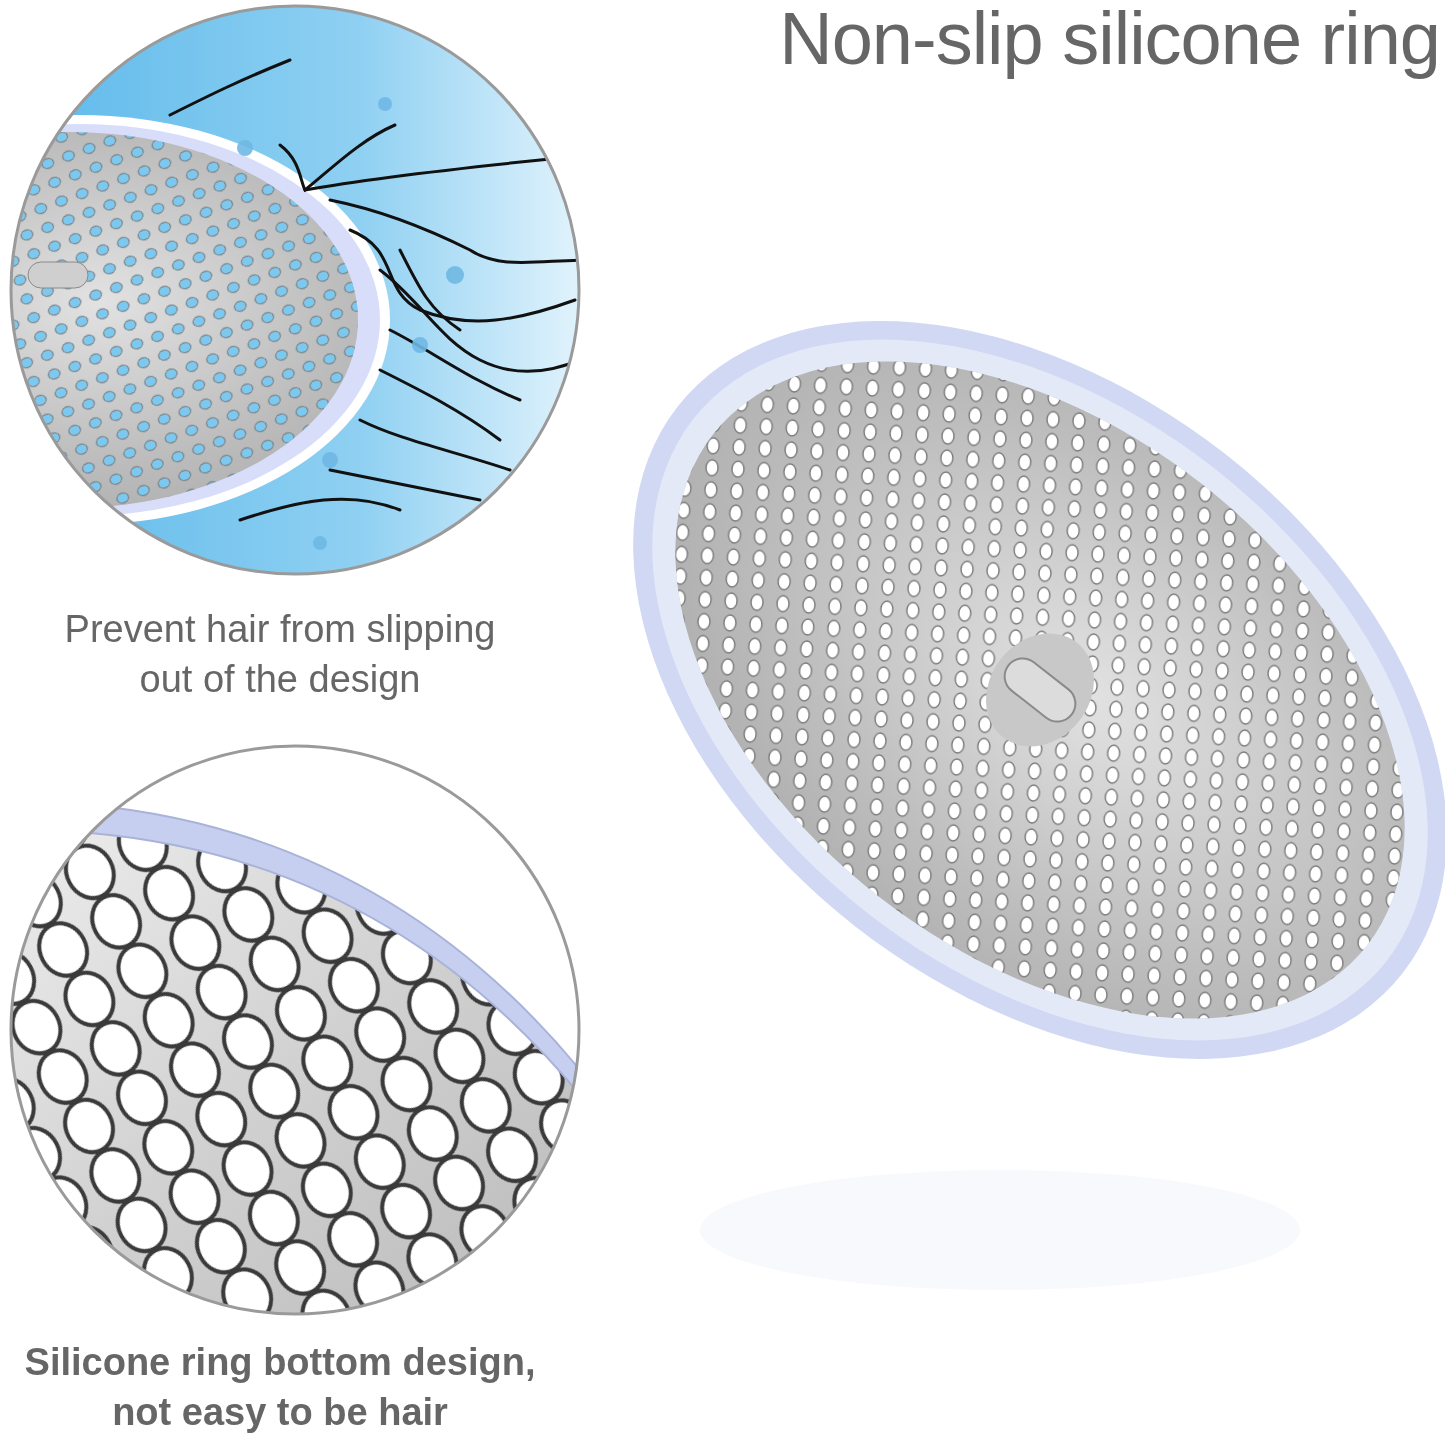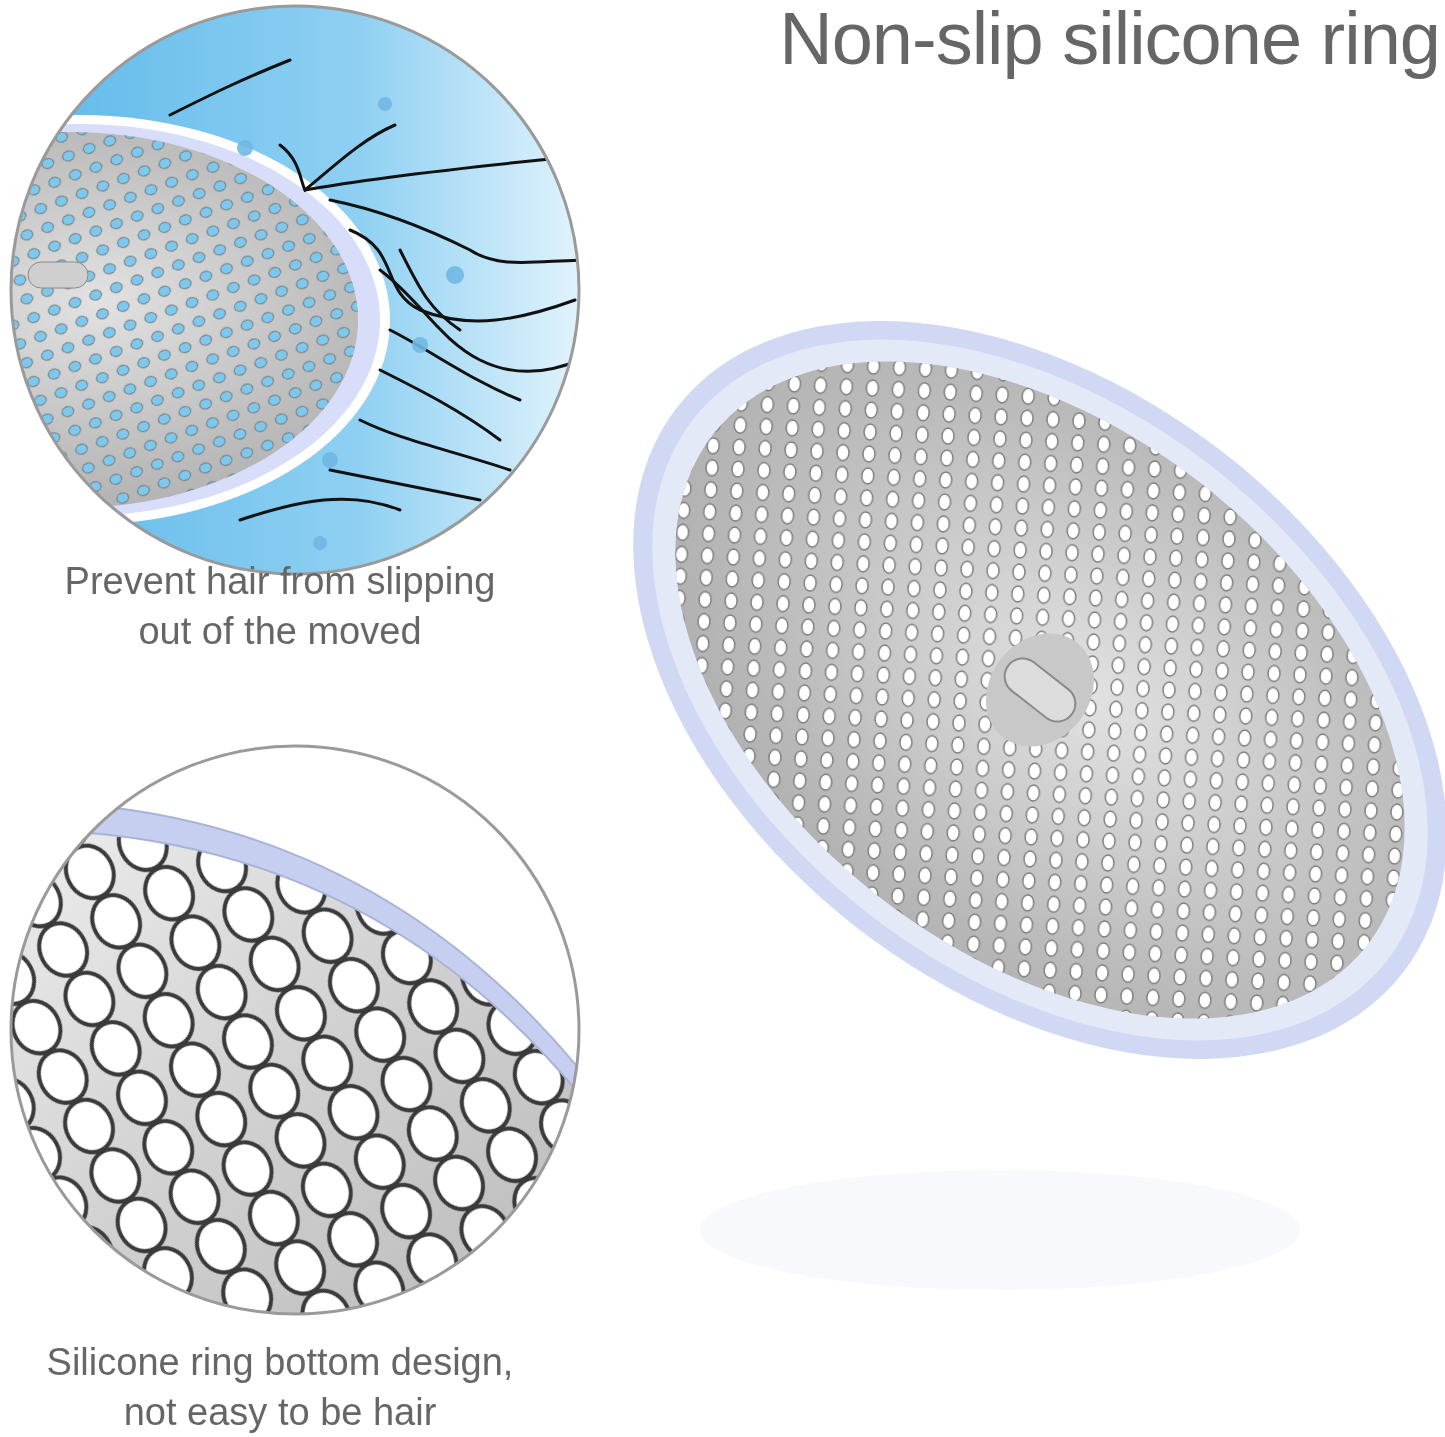--- a/index.html
+++ b/index.html
@@ -2,22 +2,22 @@
 <html><head>
 <meta charset="utf-8">
 <style>
   html, body { margin:0; padding:0; background:#ffffff; }
   body { width:1445px; height:1437px; position:relative; overflow:hidden;
          font-family:"Liberation Sans", sans-serif; }
   .abs { position:absolute; }
   .title { left:740px; top:-6px; width:700px; text-align:right;
            font-size:74px; color:#666666; letter-spacing:-1px; line-height:90px; }
   .caption { color:#666666; font-size:38px; line-height:50px; text-align:center; }
-  .cap1 { left:20px; top:556px; width:520px; }
-  .cap2 { left:0px; top:1337px; width:560px; }
+  .cap1 { left:20px; top:604px; width:520px; }
+  .cap2 { left:0px; top:1337px; width:560px;font-weight:bold; }
   svg { position:absolute; left:0; top:0; }
 </style>
 </head>
 <body>
 
 <svg width="1445" height="1437" viewBox="0 0 1445 1437">
   <defs>
     <clipPath id="c1">
         <circle cx="295" cy="290" r="284"></circle>
       </clipPath>
@@ -103,19 +103,19 @@
     <rect x="1000" y="672" width="80" height="36" rx="18" fill="#dcdcdc" stroke="#8a8a8a" stroke-width="2"></rect>
   </g>
 
   <ellipse cx="1000" cy="1230" rx="300" ry="60" fill="#f6f7fb" opacity="0.8"></ellipse>
 </svg>
 
 <div class="abs title">Non-slip silicone ring</div>
 
 <div class="abs caption cap1">
   <div>Prevent hair from slipping</div>
-  <div>out of the moved</div>
+  <div>out of the design</div>
 </div>
 
 <div class="abs caption cap2">
   <div>Silicone ring bottom design,</div>
   <div>not easy to be hair</div>
 </div>
 
 </body></html>

